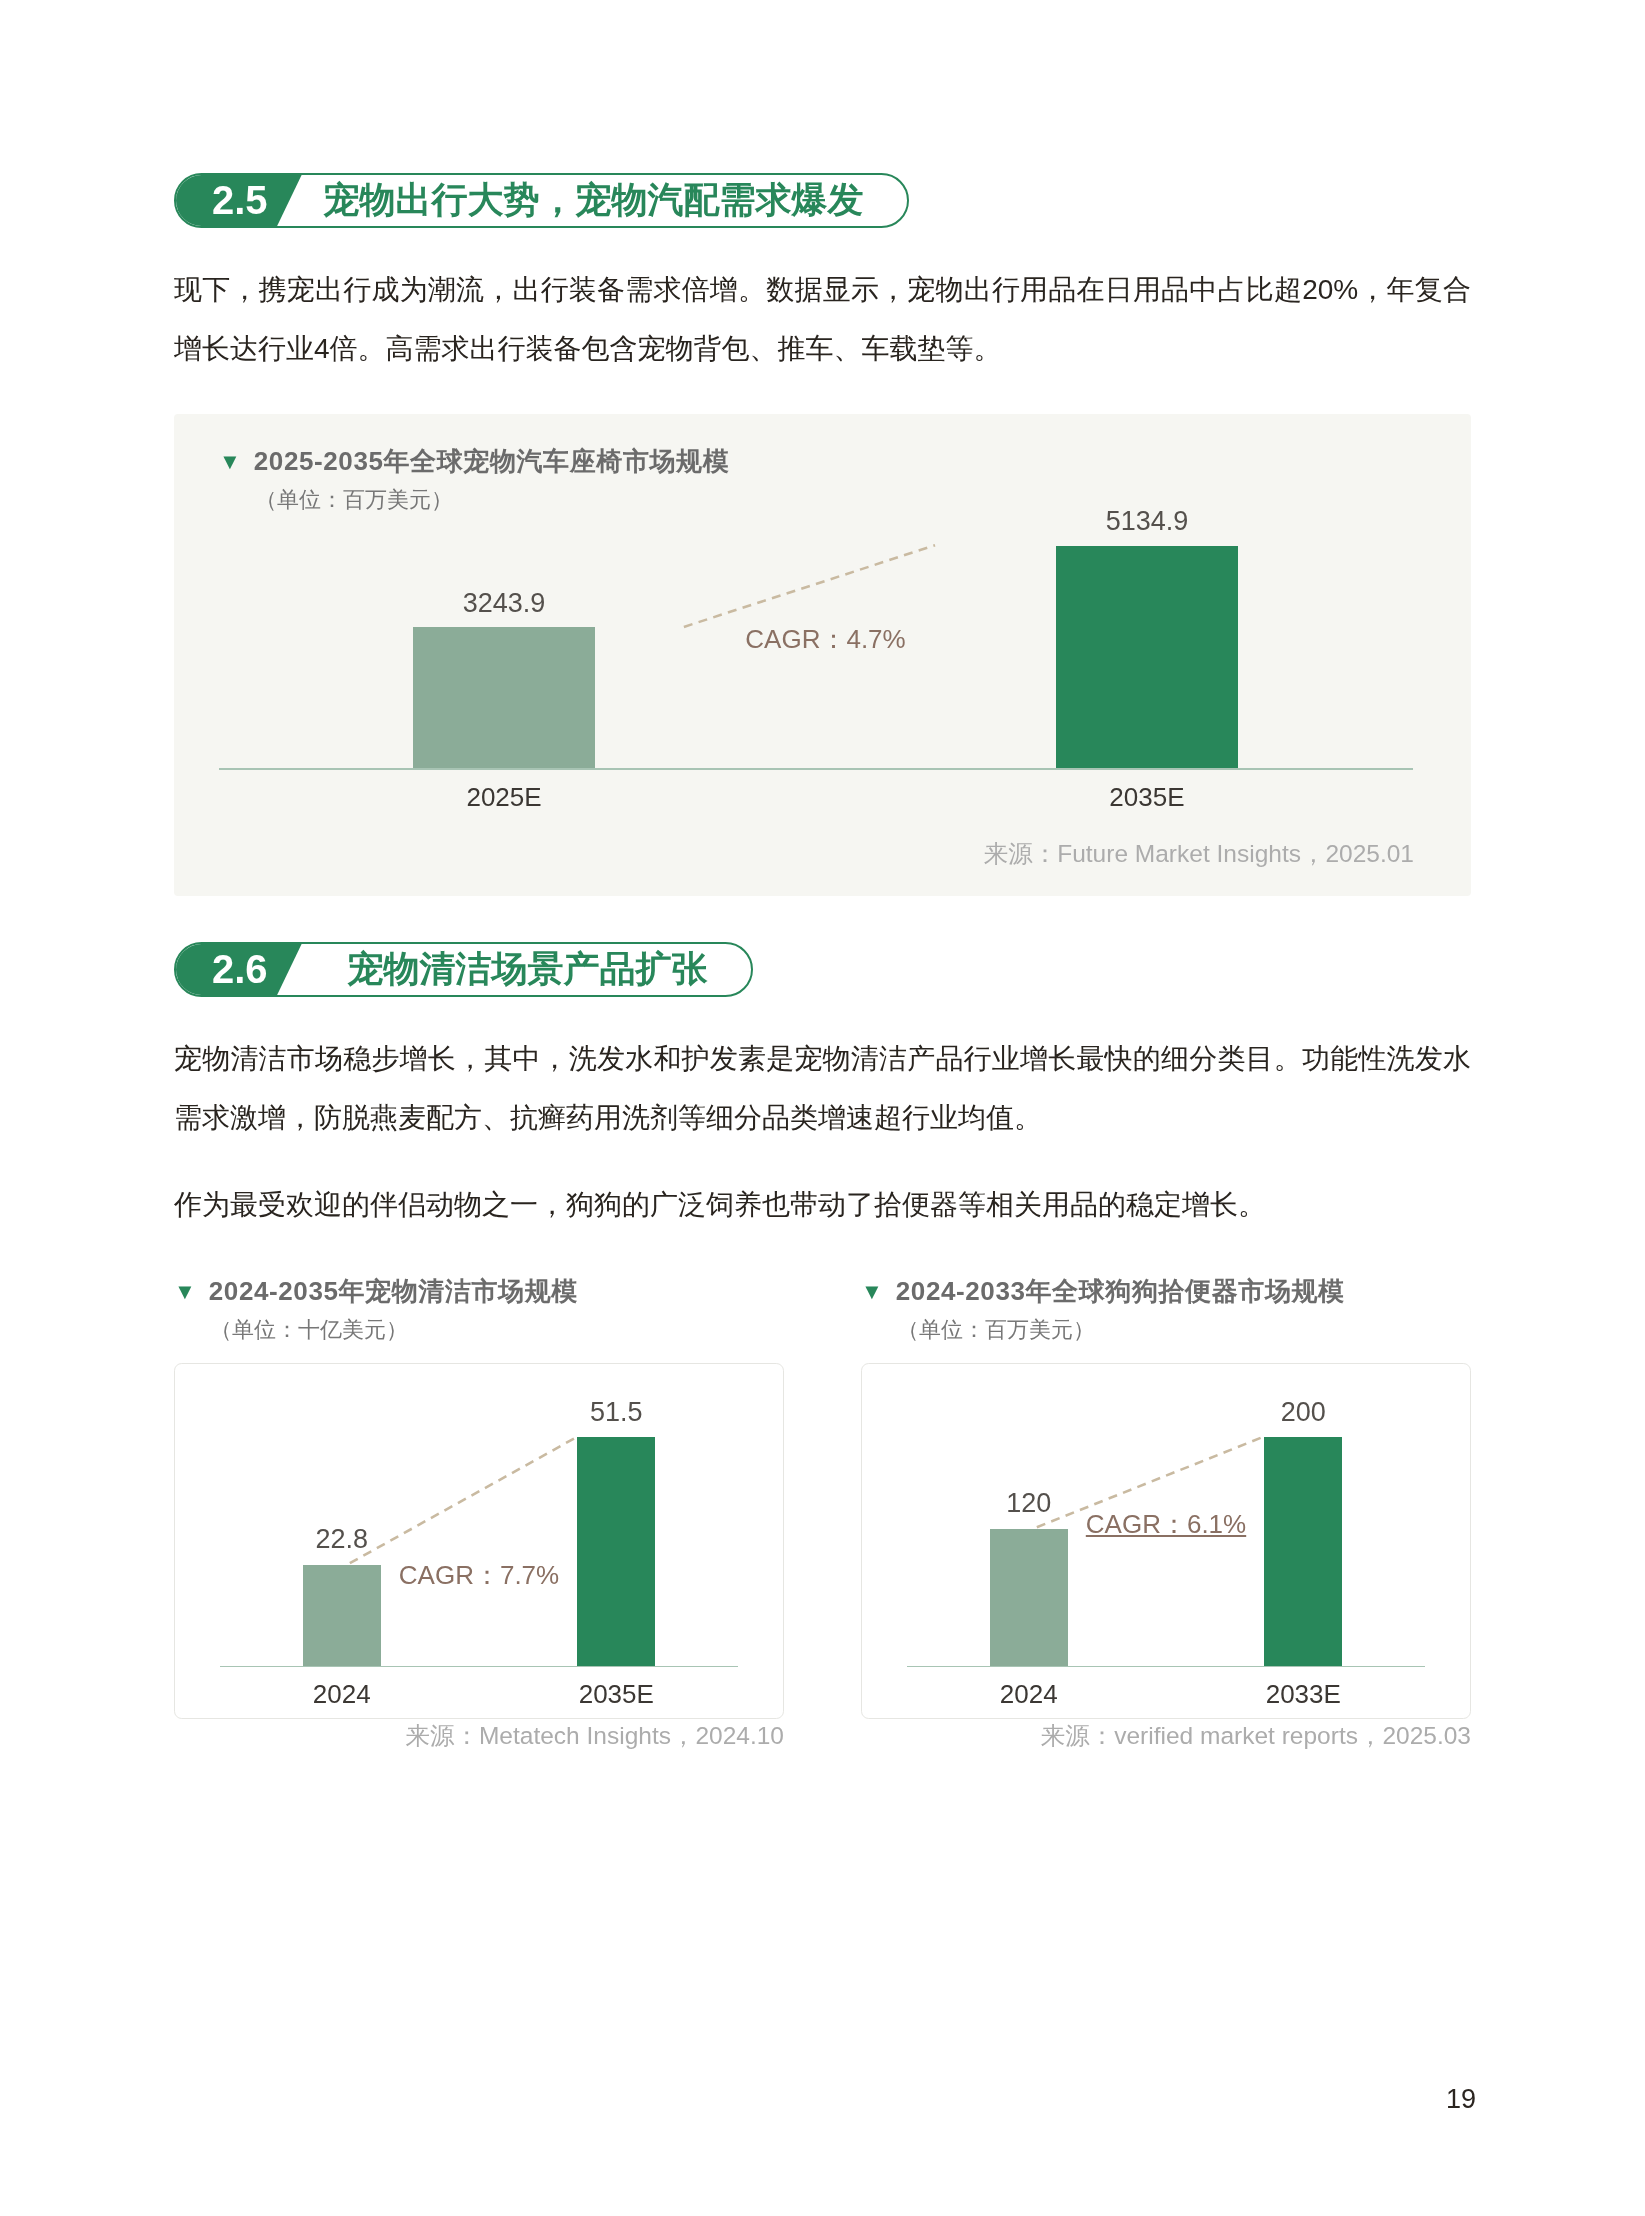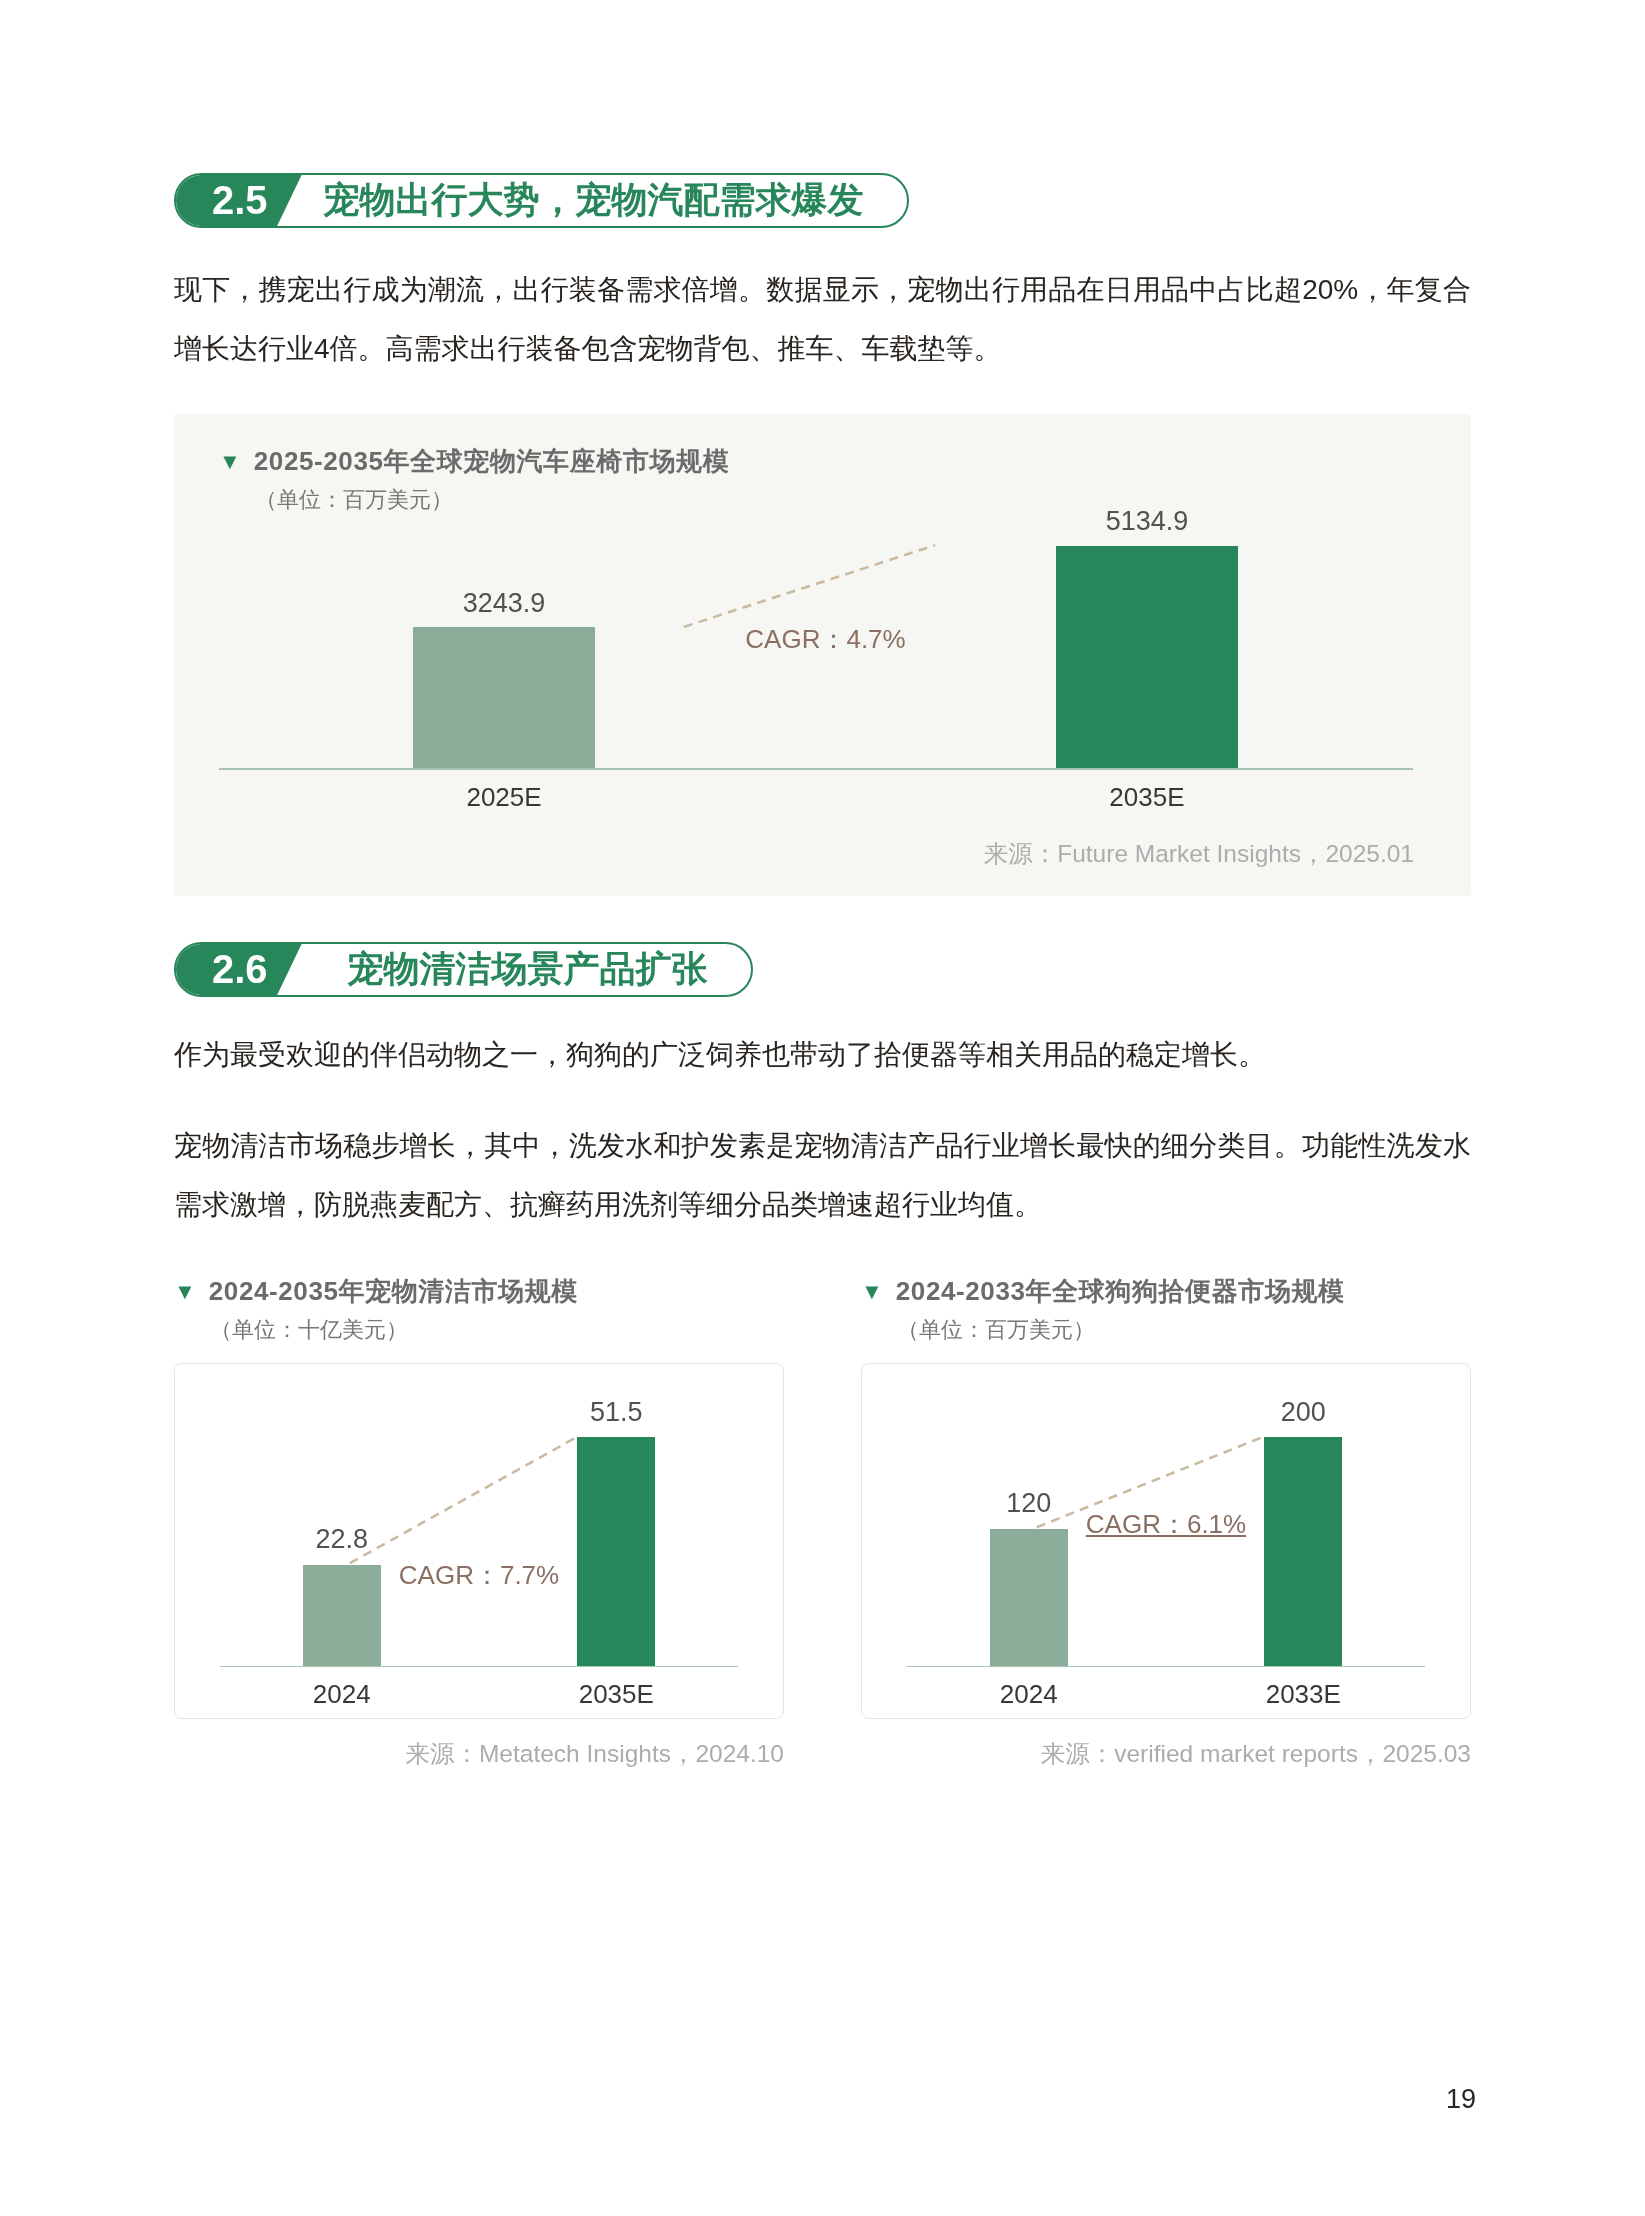--- a/index.html
+++ b/index.html
@@ -70,21 +70,21 @@
   .panel-chart .chart-source{margin-top:67px;padding-right:18px;}
 
   
   .charts-row{display:flex;gap:77px;margin-top:40px;}
   .chart-col{flex:1 1 0;display:flex;flex-direction:column;}
   .card{
     margin-top:18px;border:1.3px solid #E6E6E2;border-radius:7.7px;background:#fff;
     box-sizing:border-box;height:356px;padding:26px 45px 52px 45px;
   }
   .card .plot{height:277px;}
-  .chart-col .chart-source{margin-top:18px;}
+  .chart-col .chart-source{margin-top:0;}
 
   
   .page-num{position:absolute;top:2084px;right:169px;font-size:27px;color:#2B2520;}
 </style>
 </head>
 <body>
 
 <div class="content">
 
   
@@ -119,22 +119,22 @@
       <div class="chart-source">来源：Future Market Insights，2025.01</div>
     </div>
   </div>
 
   
   <div class="sec-header second">
     <div class="sec-badge">2.6</div>
     <div class="sec-title">宠物清洁场景产品扩张</div>
   </div>
 
+  <div class="para">宠物清洁市场稳步增长，其中，洗发水和护发素是宠物清洁产品行业增长最快的细分类目。功能性洗发水需求激增，防脱燕麦配方、抗癣药用洗剂等细分品类增速超行业均值。</div>
   <div class="para tight">作为最受欢迎的伴侣动物之一，狗狗的广泛饲养也带动了拾便器等相关用品的稳定增长。</div>
-  <div class="para">宠物清洁市场稳步增长，其中，洗发水和护发素是宠物清洁产品行业增长最快的细分类目。功能性洗发水需求激增，防脱燕麦配方、抗癣药用洗剂等细分品类增速超行业均值。</div>
 
   <div class="charts-row">
 
     <div class="chart-col chart">
       <div class="chart-head">
         <span class="tri">▼</span>
         <span class="chart-title">2024-2035年宠物清洁市场规模</span>
       </div>
       <div class="chart-unit">（单位：十亿美元）</div>
       <div class="card">

